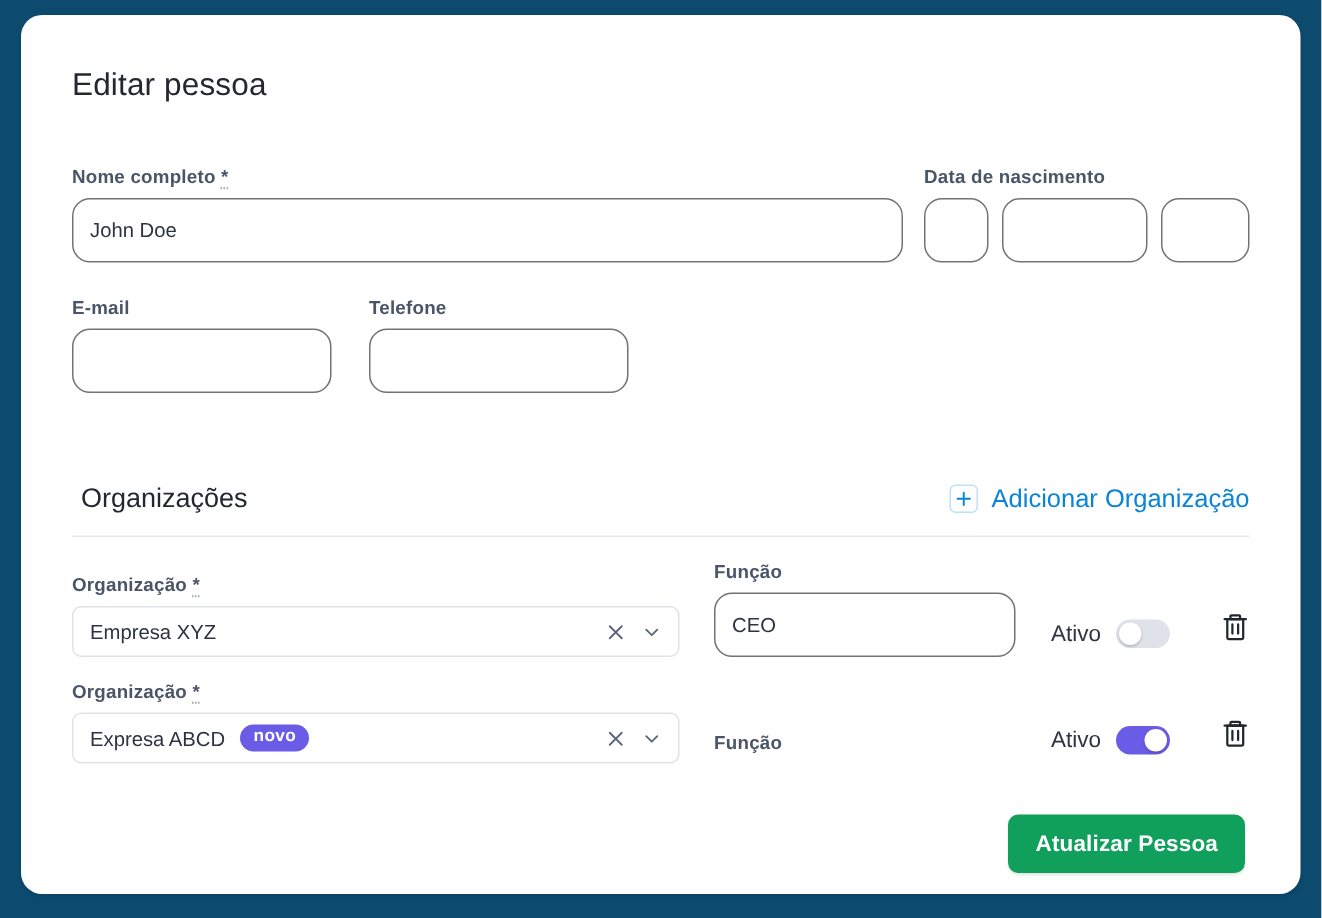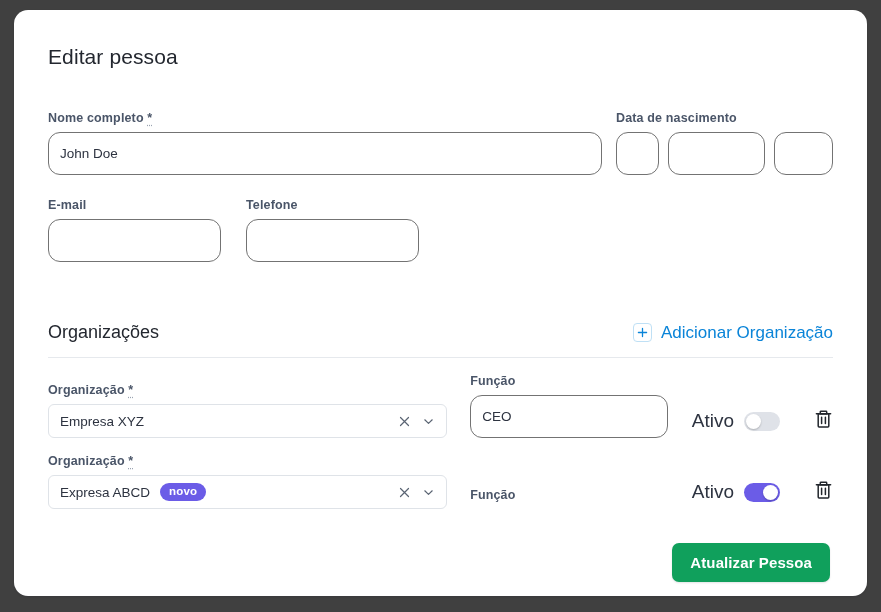--- a/index.html
+++ b/index.html
@@ -5,21 +5,21 @@
   * { box-sizing: border-box; }
   html, body {
     margin: 0; padding: 0;
     width: 881px; height: 612px;
     background: #f0f2f5;
     font-family: "Liberation Sans", sans-serif;
     -webkit-font-smoothing: antialiased;
   }
   .page {
     width: 881px; height: 612px;
-    background: #404040;
+    background: #0c4a6e;
     position: relative;
     overflow: hidden;
     padding-left: 35px;
   }
   .card {
     position: absolute;
     left: 14px; top: 10px;
     width: 853px; height: 586px;
     background: #ffffff;
     border-radius: 14px;
@@ -86,20 +86,21 @@
   }
   .email-col { width: 173px; }
   .phone-col { width: 173px; margin-left: 25px; }
 
   
   .org-section { margin-top: 60px; }
   .org-head {
     display: flex;
     align-items: center;
     justify-content: space-between;
+    margin-left: 6px;
   }
   .org-title {
     font-size: 18px;
     font-weight: 400;
     color: #23272f;
   }
   .add-org {
     display: flex;
     align-items: center;
     gap: 9px;
@@ -132,21 +133,21 @@
   .org-select-col { width: 408px; }
   .func-col { width: 202px; margin-left: 23px; }
   .ativo-col {
     display: flex;
     align-items: center;
     gap: 10px;
     margin-left: 24px;
     padding-bottom: 6px;
   }
   .ativo-label {
-    font-size: 19px;
+    font-size: 15px;
     color: #2d3340;
   }
   .del-col {
     margin-left: 34px;
     padding-bottom: 5px;
     cursor: pointer;
     display: flex;
     align-items: center;
   }
 

